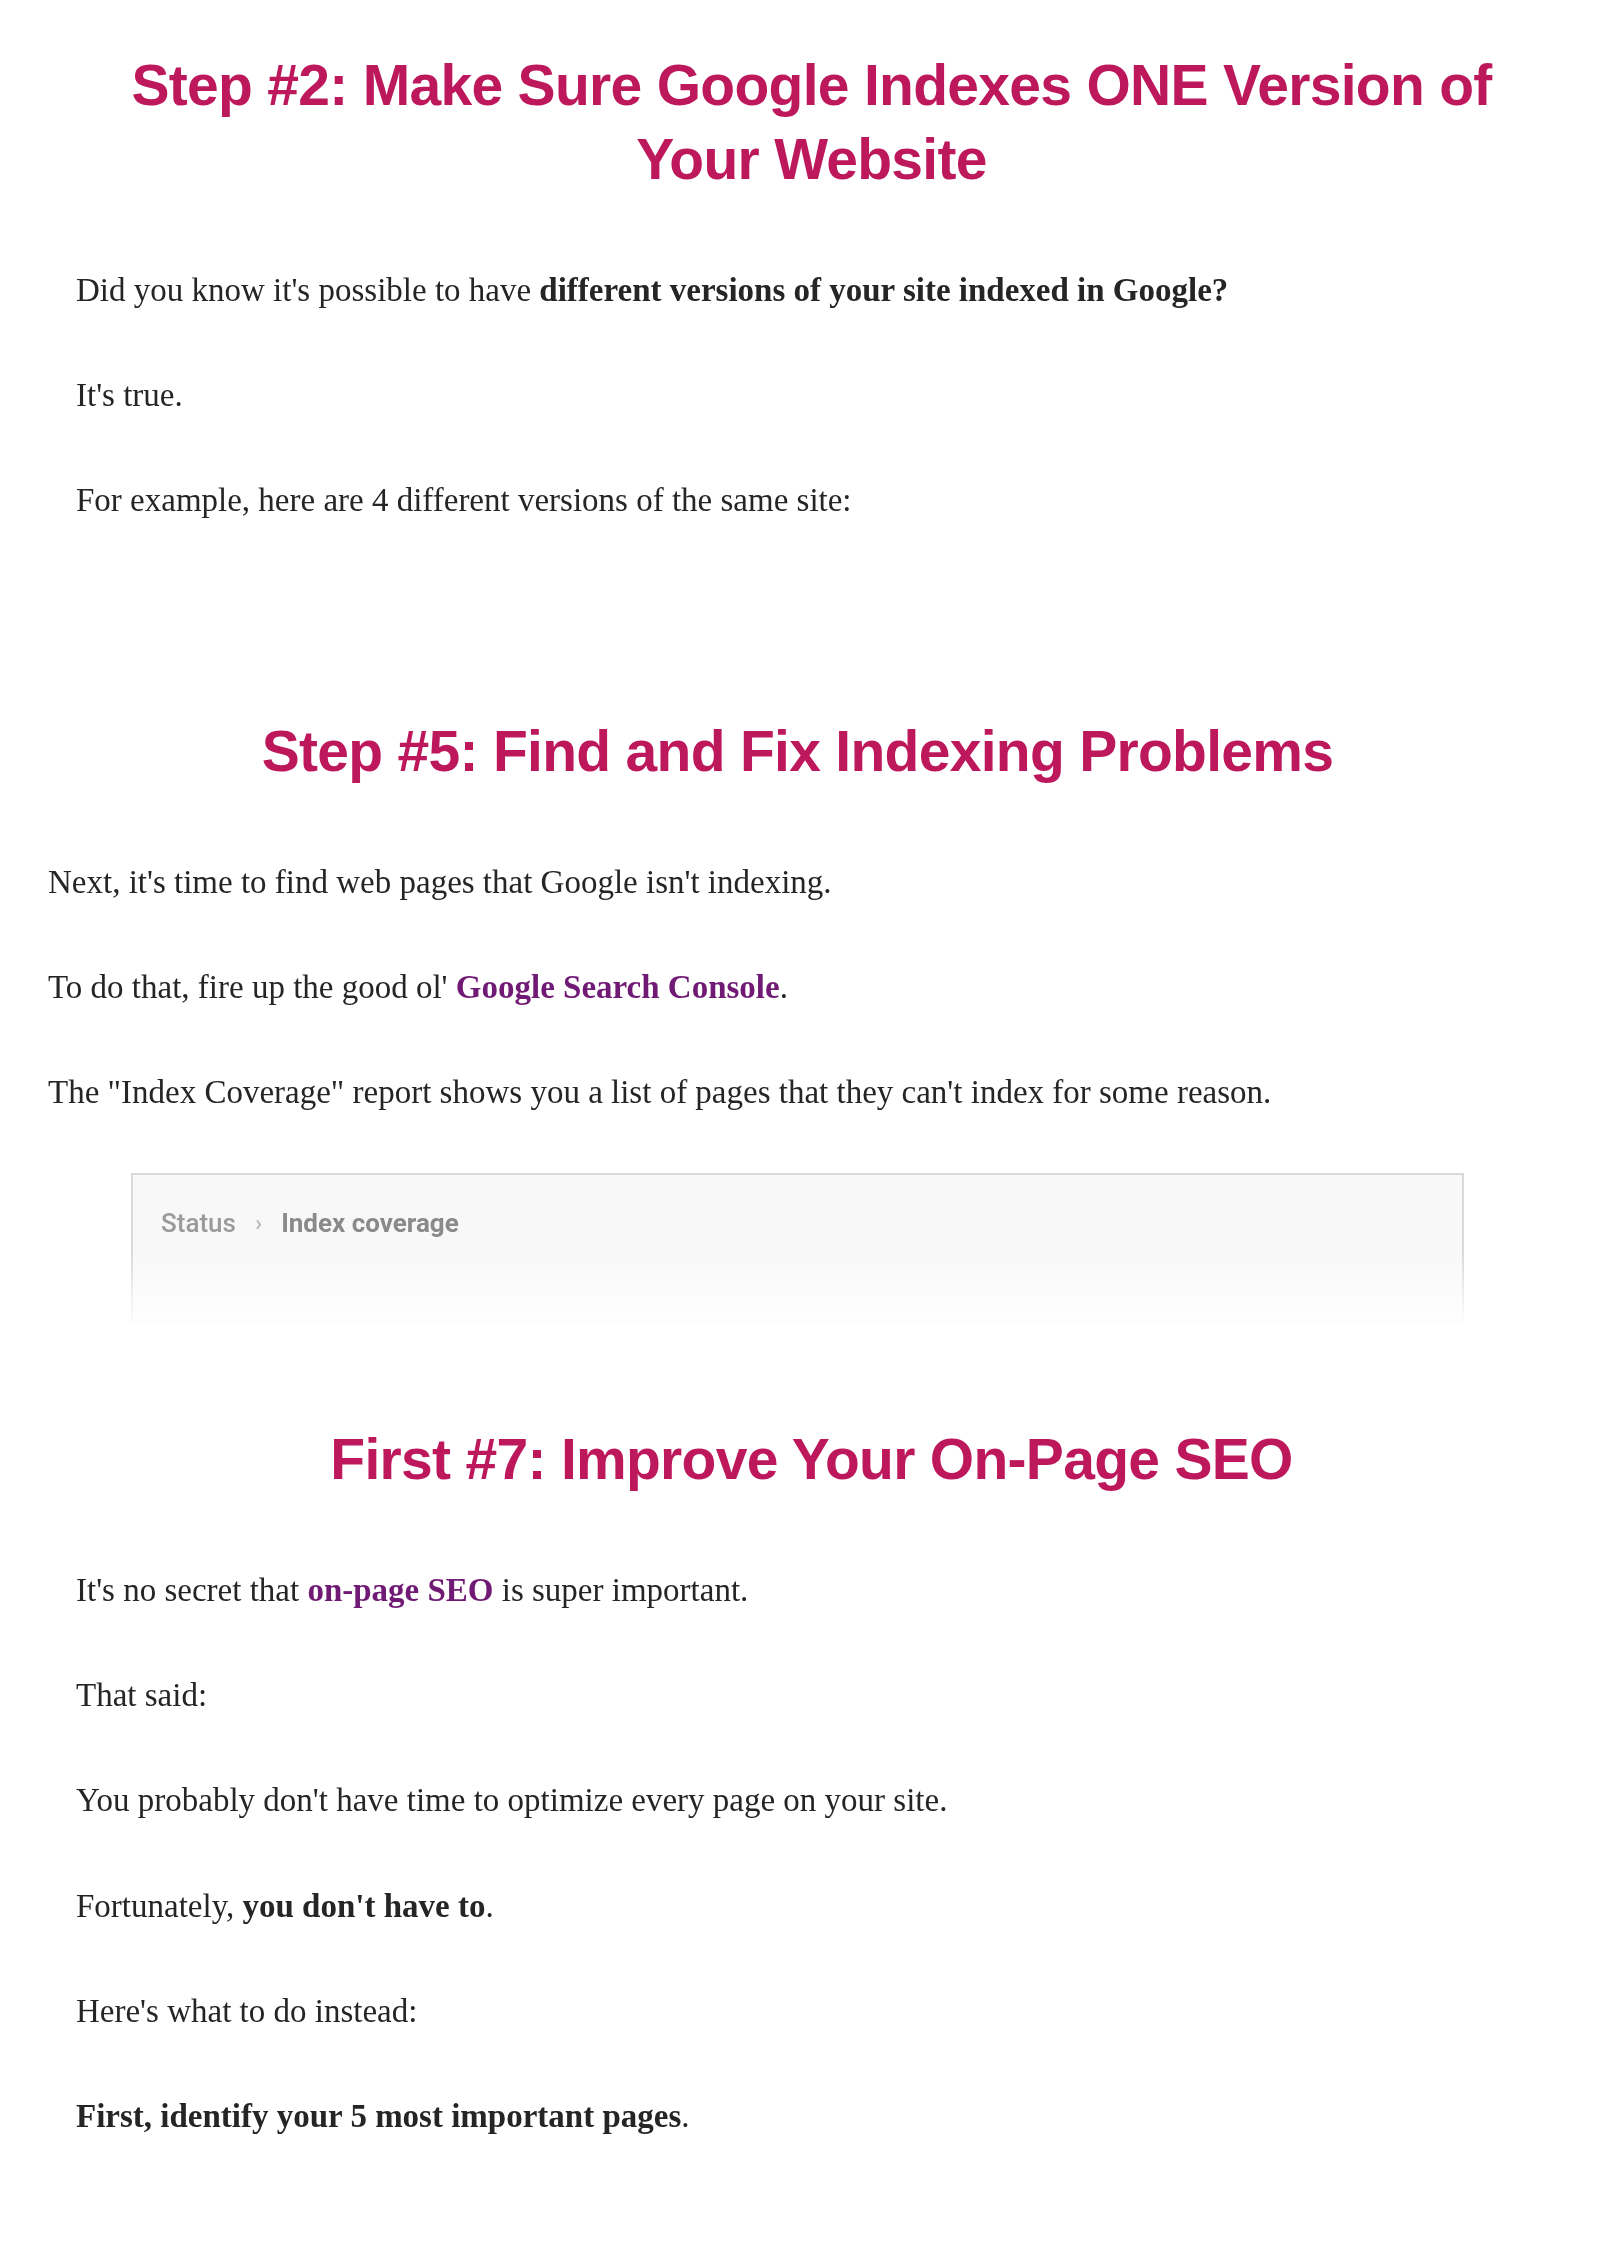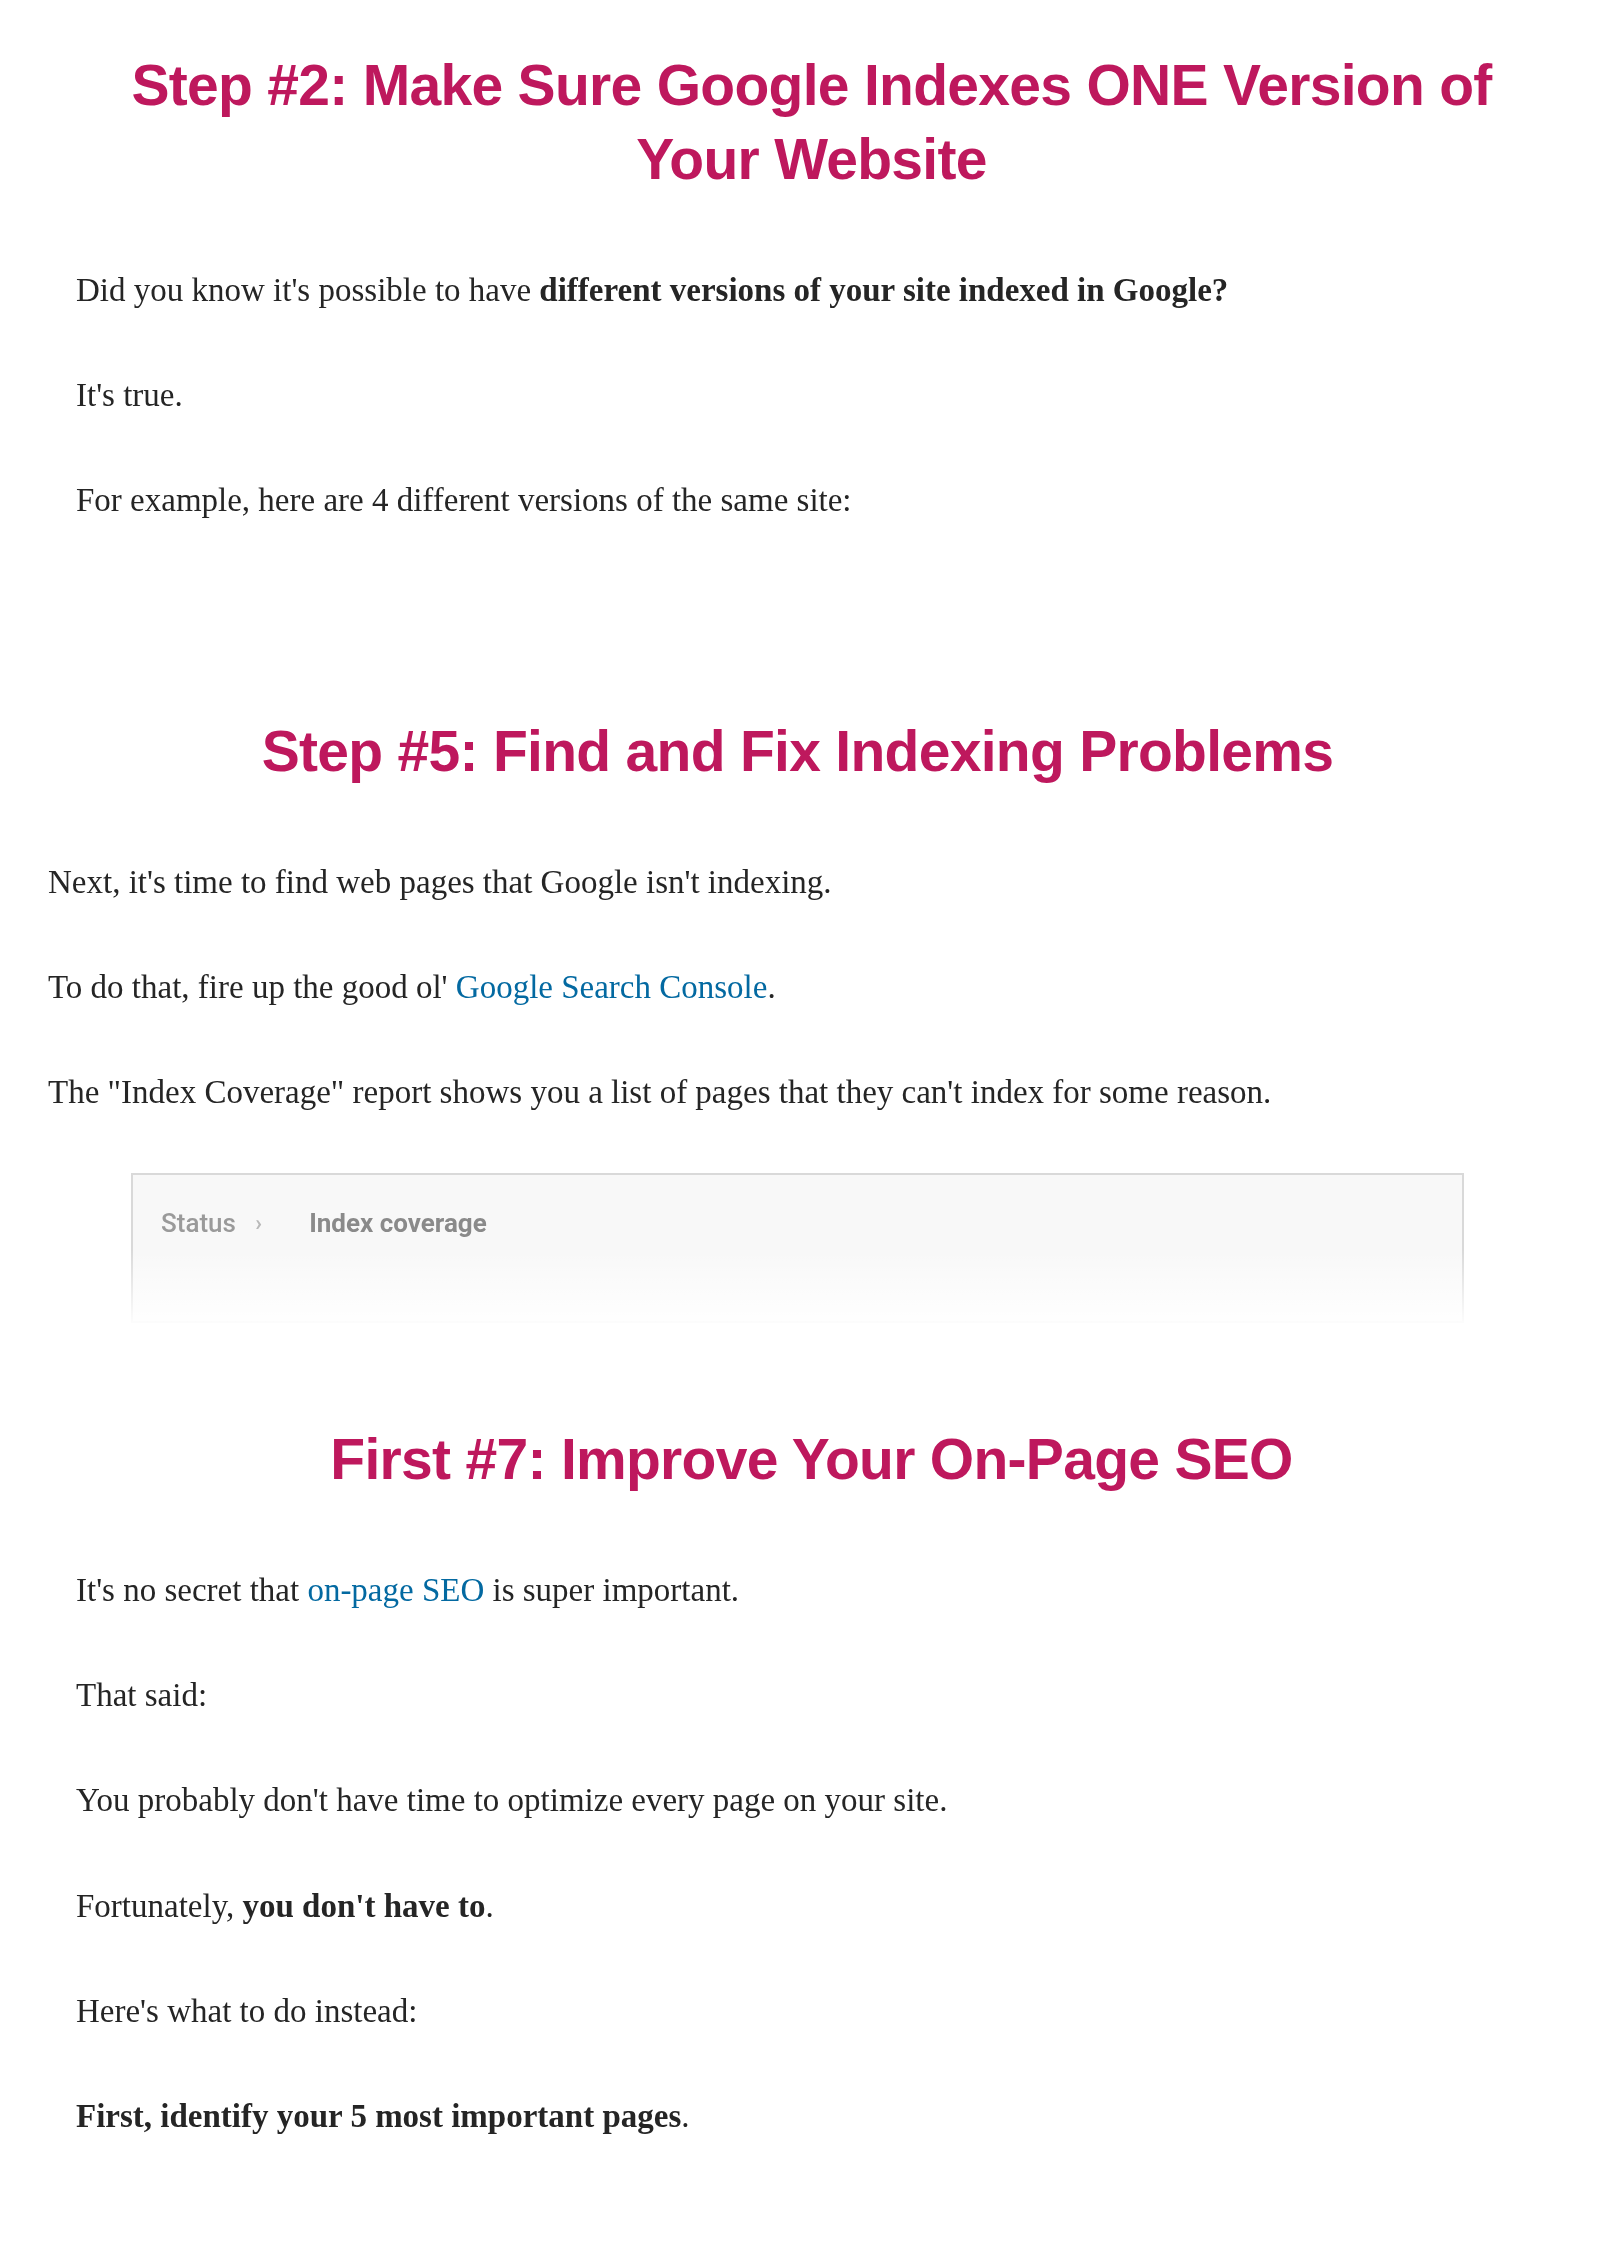--- a/index.html
+++ b/index.html
@@ -57,22 +57,23 @@
       line-height: 1.55;
       color: #252525;
       margin-bottom: 54px;
       font-weight: 400;
     }
     .body-text strong {
       font-weight: 700;
       text-align: right;
     }
     .body-text a {
-      color: #0369a1;
+      color: #701a75;
       text-decoration: none;
+      font-weight: bold;
     }
     .embed-wrap {
       margin: 28px 83px 0 83px;
     }
     .embed-panel {
       border: 2.8px solid #d9d9d9;
       background: #f8f8f8;
       padding: 33px 28px 83px 28px;
     }
     .breadcrumb-row {
@@ -82,21 +83,20 @@
     }
     .bc-item {
       font-family: -apple-system, BlinkMacSystemFont, "Segoe UI", Roboto, Arial, sans-serif;
       font-size: 26px;
       font-weight: 500;
       color: #9a9a9a;
     }
     .bc-item.current {
       font-weight: 700;
       color: #8a8a8a;
-      margin-left: 28px;
     }
     .bc-sep {
       font-family: -apple-system, BlinkMacSystemFont, "Segoe UI", Roboto, Arial, sans-serif;
       font-size: 22px;
       color: #b9b9b9;
       font-weight: 700;
     }
   </style>
 </head>
 <body>

